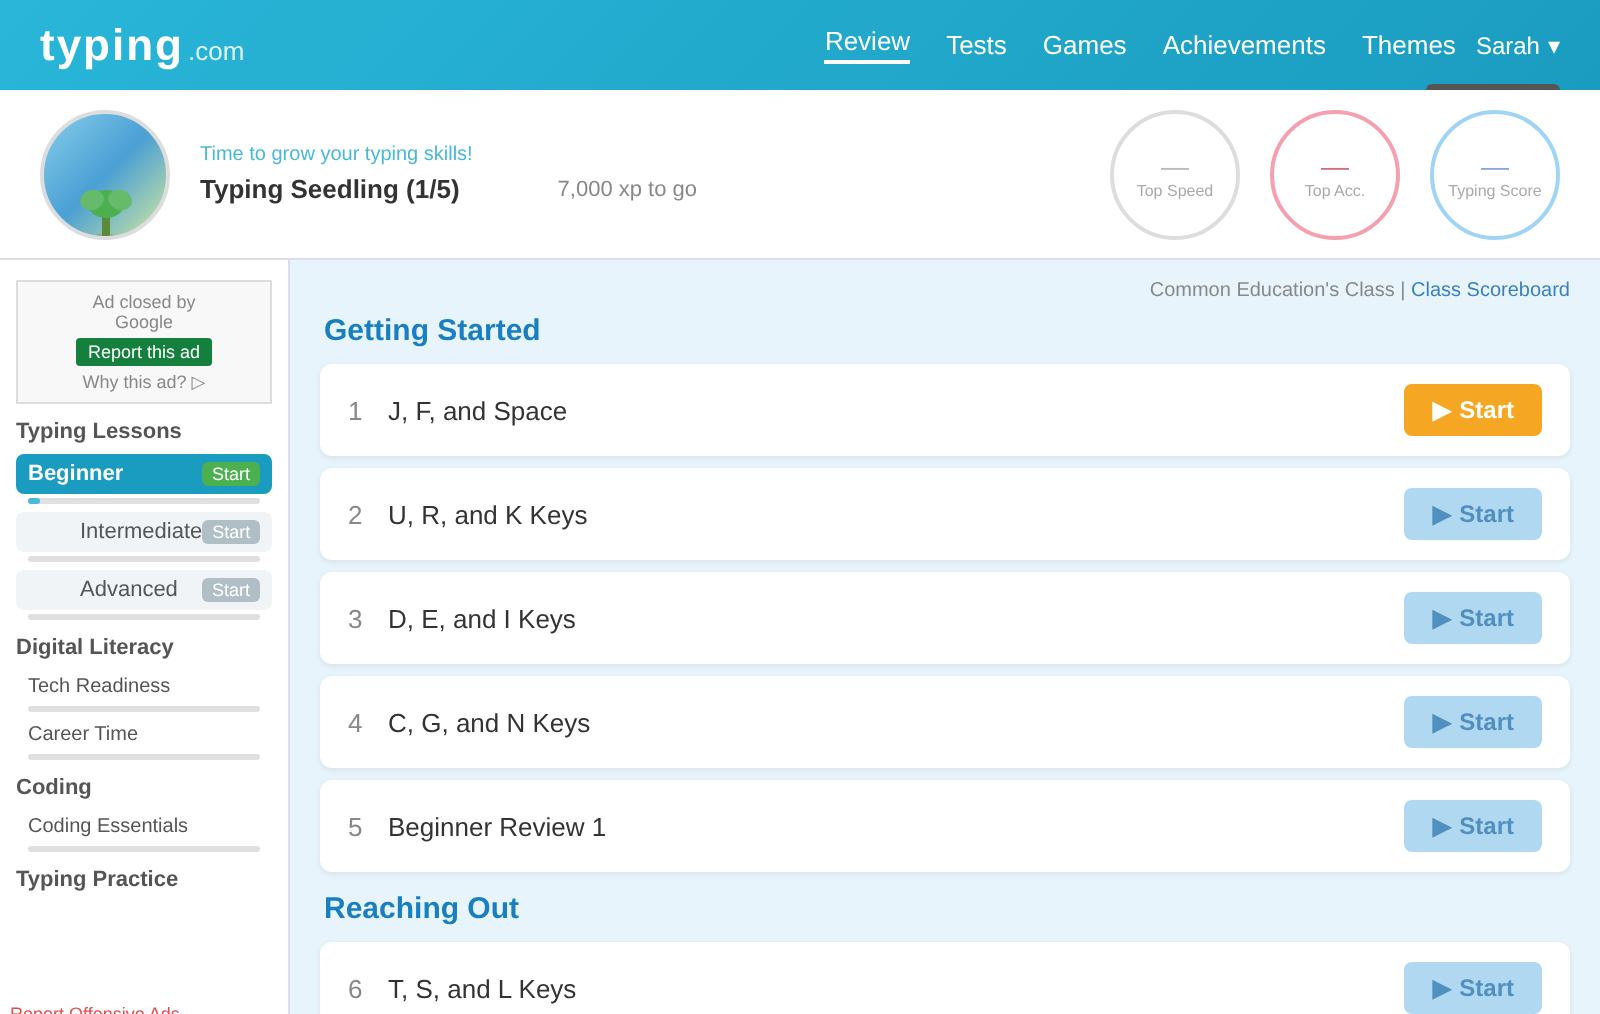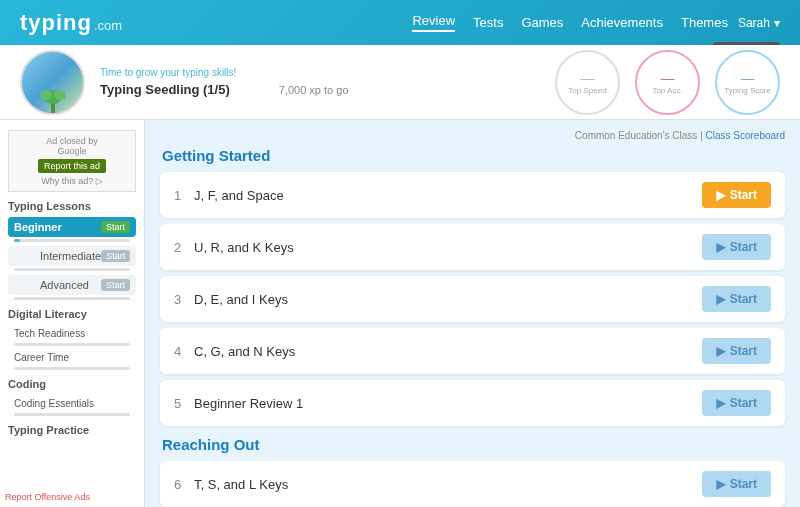--- a/index.html
+++ b/index.html
@@ -65,21 +65,21 @@
       gap: 4px;
     }
     #all-time-badge::before {
       content: "📅";
       font-size: 9px;
     }
 
     
     #profile-bar {
       background: white;
-      height: 75px;
+      height: 85px;
       display: flex;
       align-items: center;
       padding: 0 20px;
       border-bottom: 1px solid #dde;
       position: relative;
     }
     #avatar-circle {
       width: 65px;
       height: 65px;
       border-radius: 50%;
@@ -157,21 +157,21 @@
     #ad-box {
       background: #f8f8f8;
       border: 1px solid #ddd;
       padding: 5px;
       margin-bottom: 8px;
       text-align: center;
       font-size: 9px;
       color: #888;
     }
     #report-ad-btn {
-      background: #4d7c0f;
+      background: #15803d;
       color: white;
       border: none;
       padding: 2px 6px;
       font-size: 9px;
       border-radius: 2px;
       cursor: pointer;
       display: block;
       margin: 3px auto;
       text-align: center;
     }

